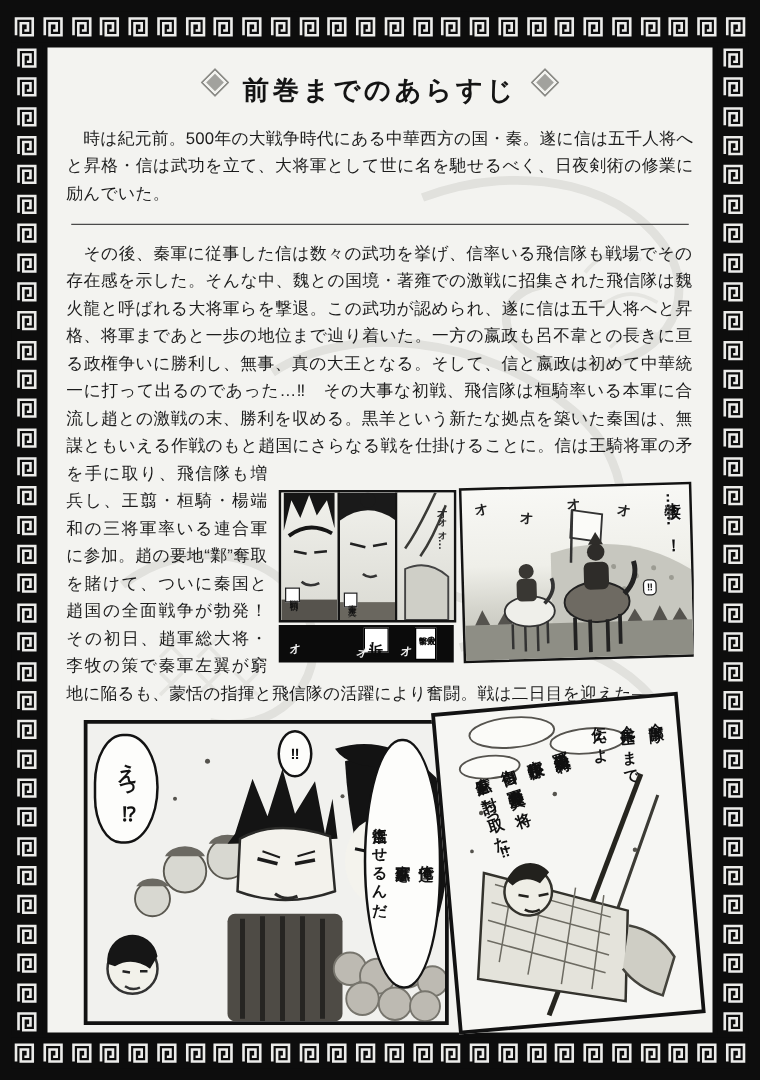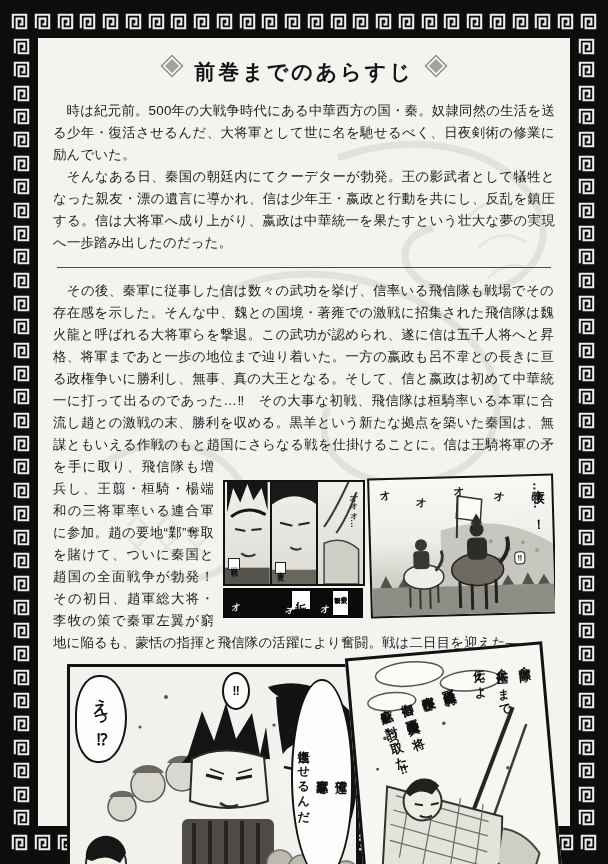--- a/index.html
+++ b/index.html
@@ -462,22 +462,21 @@
 
     <div class="flow">
 
       <div class="title-row">
         <span class="diamond"></span>
         <span class="page-title">前巻までのあらすじ</span>
         <span class="diamond"></span>
       </div>
 
       <div class="block1">
-        <p class="para">　時は紀元前。500年の大戦争時代にある中華西方の国・秦。奴隷同然の生活を送る少年・復活させるんだ、大将軍として世に名を馳せるべく、日夜剣術の修業に励んでいた。</p>
-        <p class="para">　そんなある日、秦国の朝廷内にてクーデターが勃発。王の影武者として犠牲となった親友・漂の遺言に導かれ、信は少年王・嬴政と行動を共にし、反乱を鎮圧する。信は大将軍へ成り上がり、嬴政は中華統一を果たすという壮大な夢の実現へ一歩踏み出したのだった。</p>
+        <p class="para">　時は紀元前。500年の大戦争時代にある中華西方の国・秦。遂に信は五千人将へと昇格・信は武功を立て、大将軍として世に名を馳せるべく、日夜剣術の修業に励んでいた。</p>
       </div>
 
       <div class="divider"></div>
 
       <div class="block2">
         <div class="float-spacer"></div>
 
         <div class="mid-panels">
 
           <div class="faces-panel">

